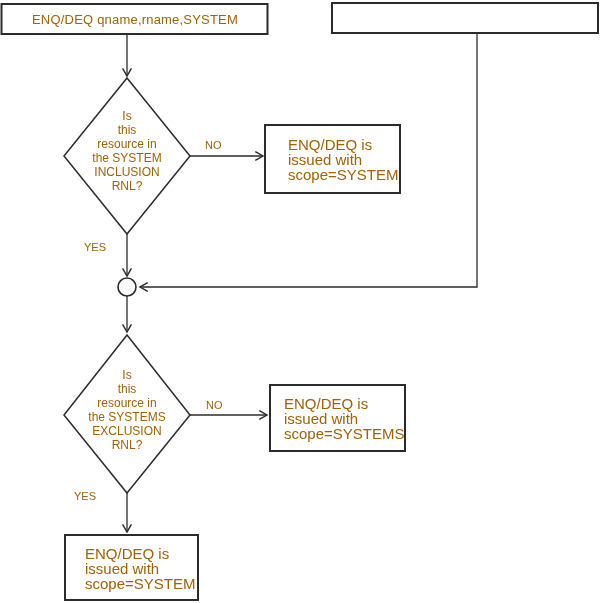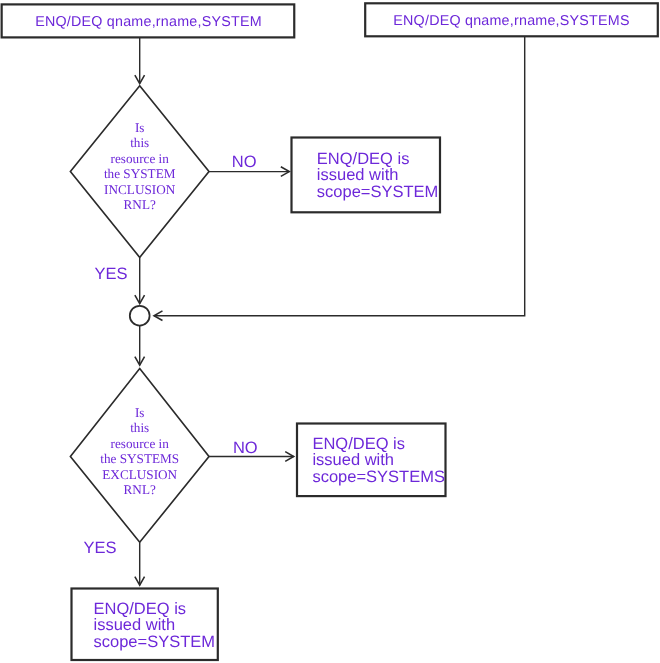--- a/index.html
+++ b/index.html
@@ -9,43 +9,41 @@
     height: 603px;
     background: #ffffff;
     font-family: "Liberation Sans", sans-serif;
     color: #1a1a1a;
     overflow: hidden;
   }
   .stage svg { position: absolute; left: 0; top: 0; }
   .lbl {
     position: absolute;
     white-space: pre-line;
-    color: #6d28d9;
+    color: #a16207;
   }
   .node-title {
     display: flex;
     align-items: center;
     justify-content: center;
     font-size: 13px;
     letter-spacing: 0.2px;
   }
   .decision-text {
     text-align: center;
     font-size: 12px;
     line-height: 14px;
-    font-family: Liberation Serif, serif;
   }
   .result-text {
     font-size: 15px;
     line-height: 15px;
     text-align: left;
   }
   .edge-label {
-    font-size: 15px;
-    text-align: center;
+    font-size: 11px;
   }
 </style>
 </head>
 <body>
 
 <div class="stage">
 
   <svg width="600" height="603" viewBox="0 0 600 603">
     <defs>
       <marker id="arrow" viewBox="0 0 10 10" refX="8.5" refY="5" markerWidth="11" markerHeight="11" orient="auto-start-reverse" markerUnits="userSpaceOnUse">
@@ -70,21 +68,20 @@
       <rect x="265" y="125" width="135" height="68" stroke-width="2"></rect>
       <circle cx="127" cy="287" r="9" stroke-width="1.6"></circle>
       <polygon points="127,335 190,415 127,493 64,415" stroke-width="1.5"></polygon>
       <rect x="270" y="385" width="135" height="66" stroke-width="2"></rect>
       <rect x="65" y="535" width="133" height="65" stroke-width="2"></rect>
     </g>
   </svg>
 
   <div class="lbl node-title" style="left:2px; top:4px; width:266px; height:30px;">ENQ/DEQ qname,rname,SYSTEM</div>
 
-  <div class="lbl node-title" style="left:332px; top:3px; width:266px; height:30px;">ENQ/DEQ qname,rname,SYSTEMS</div>
 
   <div class="lbl decision-text" style="left:62px; top:109px; width:130px;">Is
 this
 resource in
 the SYSTEM
 INCLUSION
 RNL?</div>
 
   <div class="lbl edge-label" style="left:205px; top:139px; width:34px;">NO</div>
 

